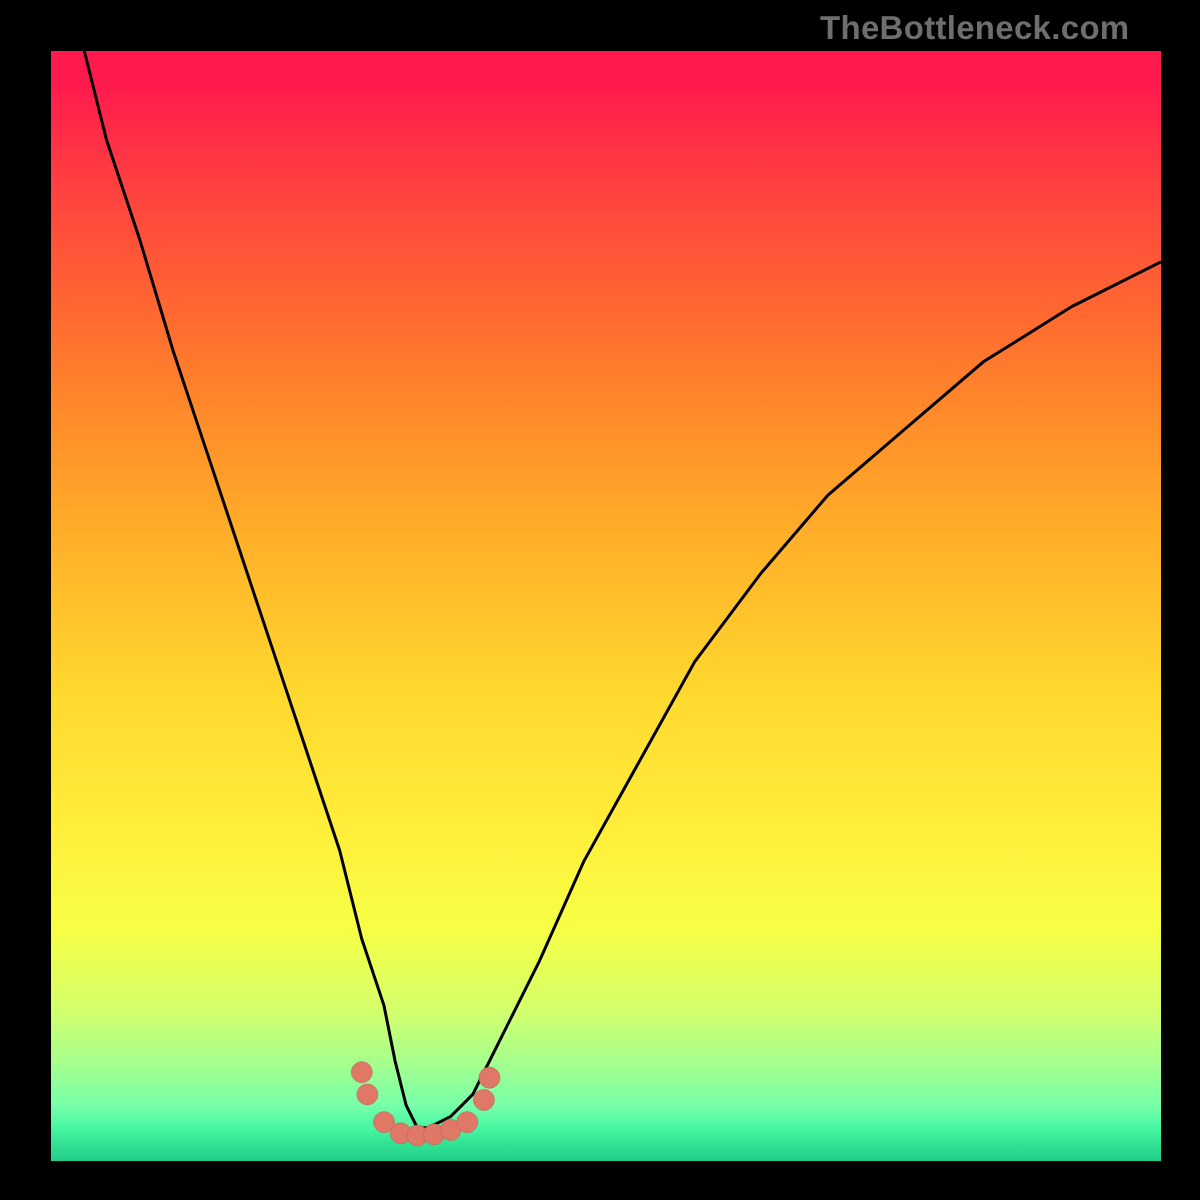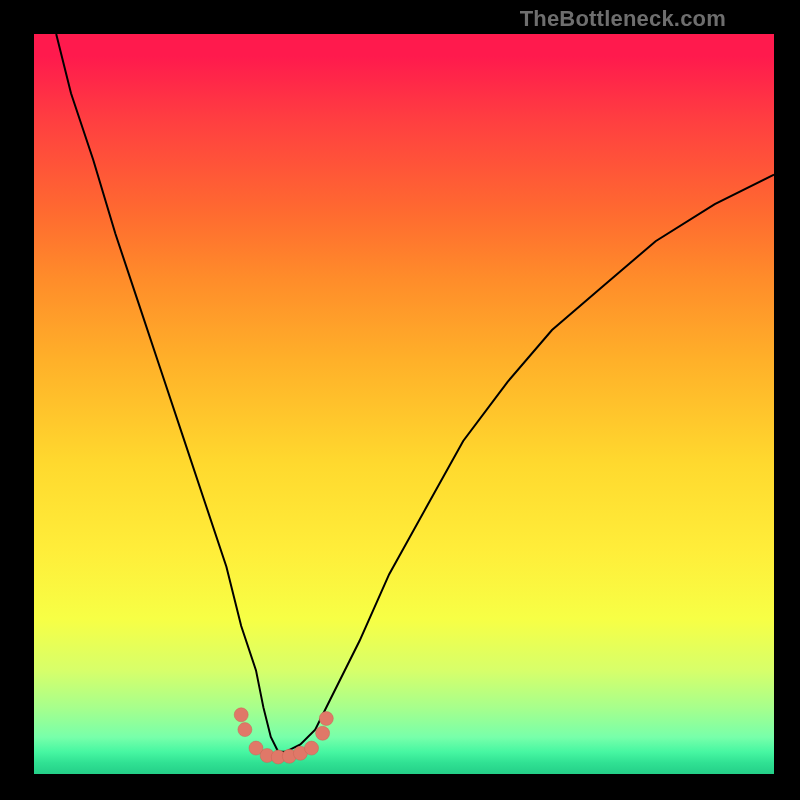--- a/index.html
+++ b/index.html
@@ -11,20 +11,21 @@
     background: #000;
     font-family: Arial, Helvetica, sans-serif;
   }
   .frame {
     position: absolute;
     left: 0;
     top: 0;
     width: 740px;
     height: 800px;
     background: #000;
+    padding-left: 27px;
   }
   .plot {
     position: absolute;
     left: 34px;
     top: 34px;
     width: 740px;
     height: 740px;
     background: linear-gradient(to bottom,
       #ff1a4d 0%,
       #ff1a4d 3%,

